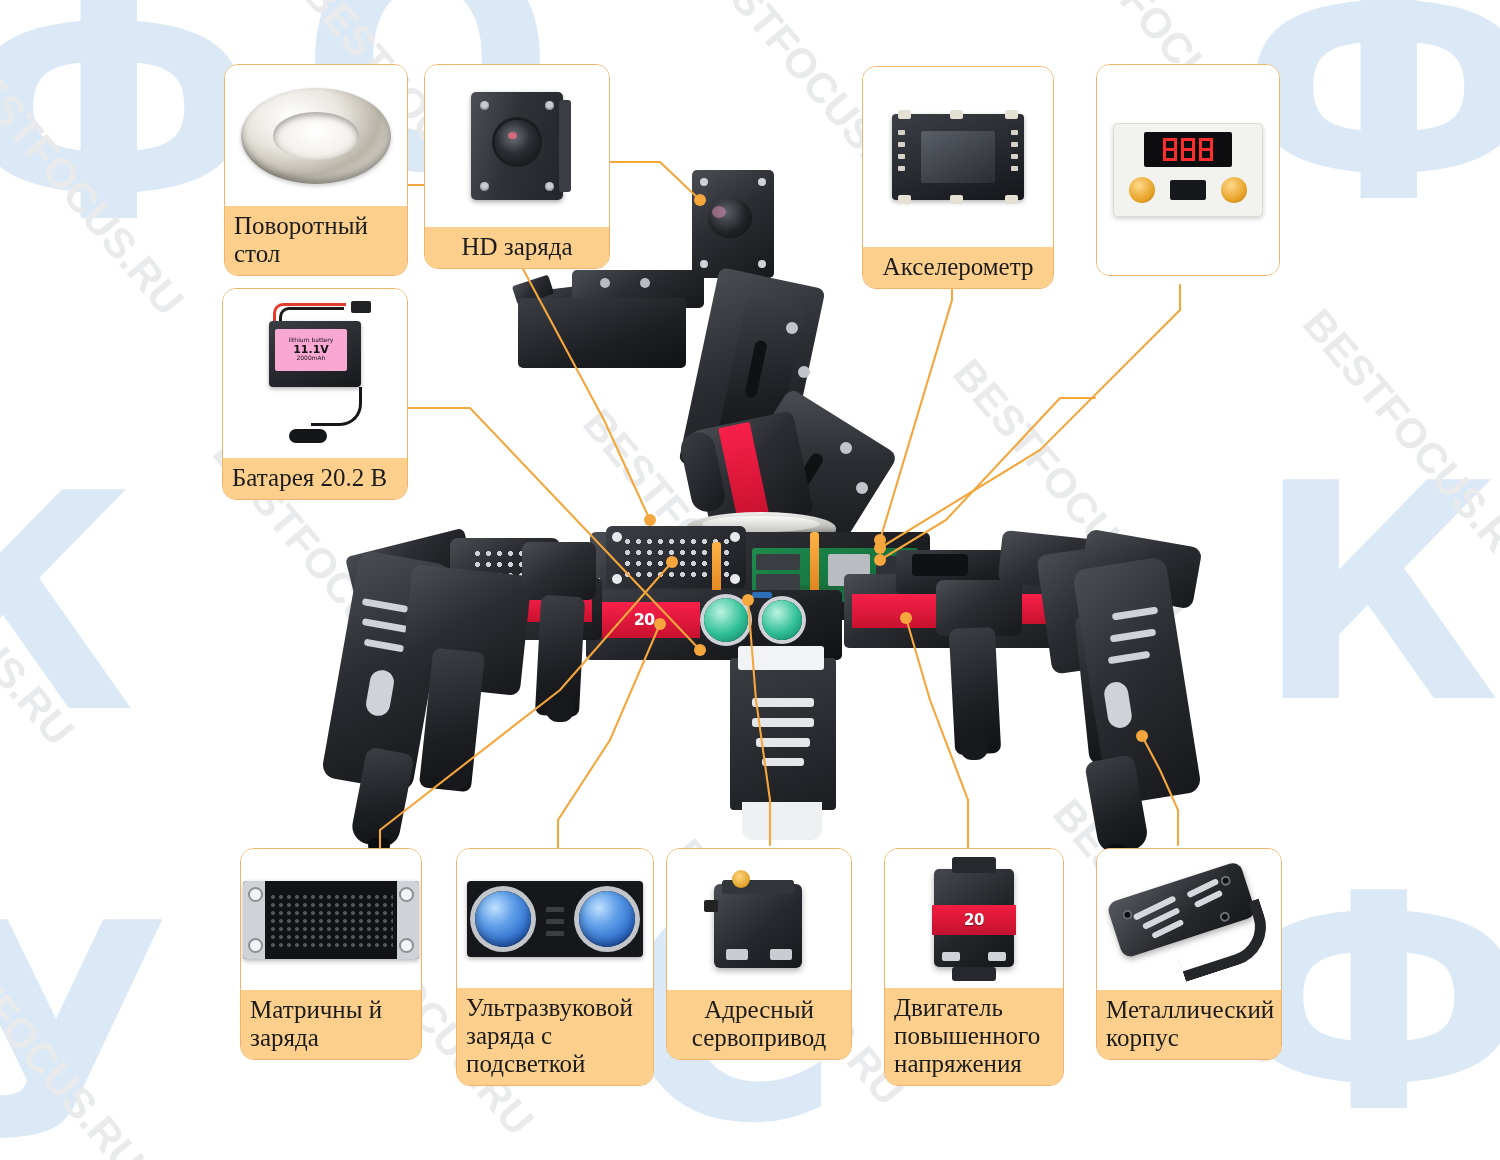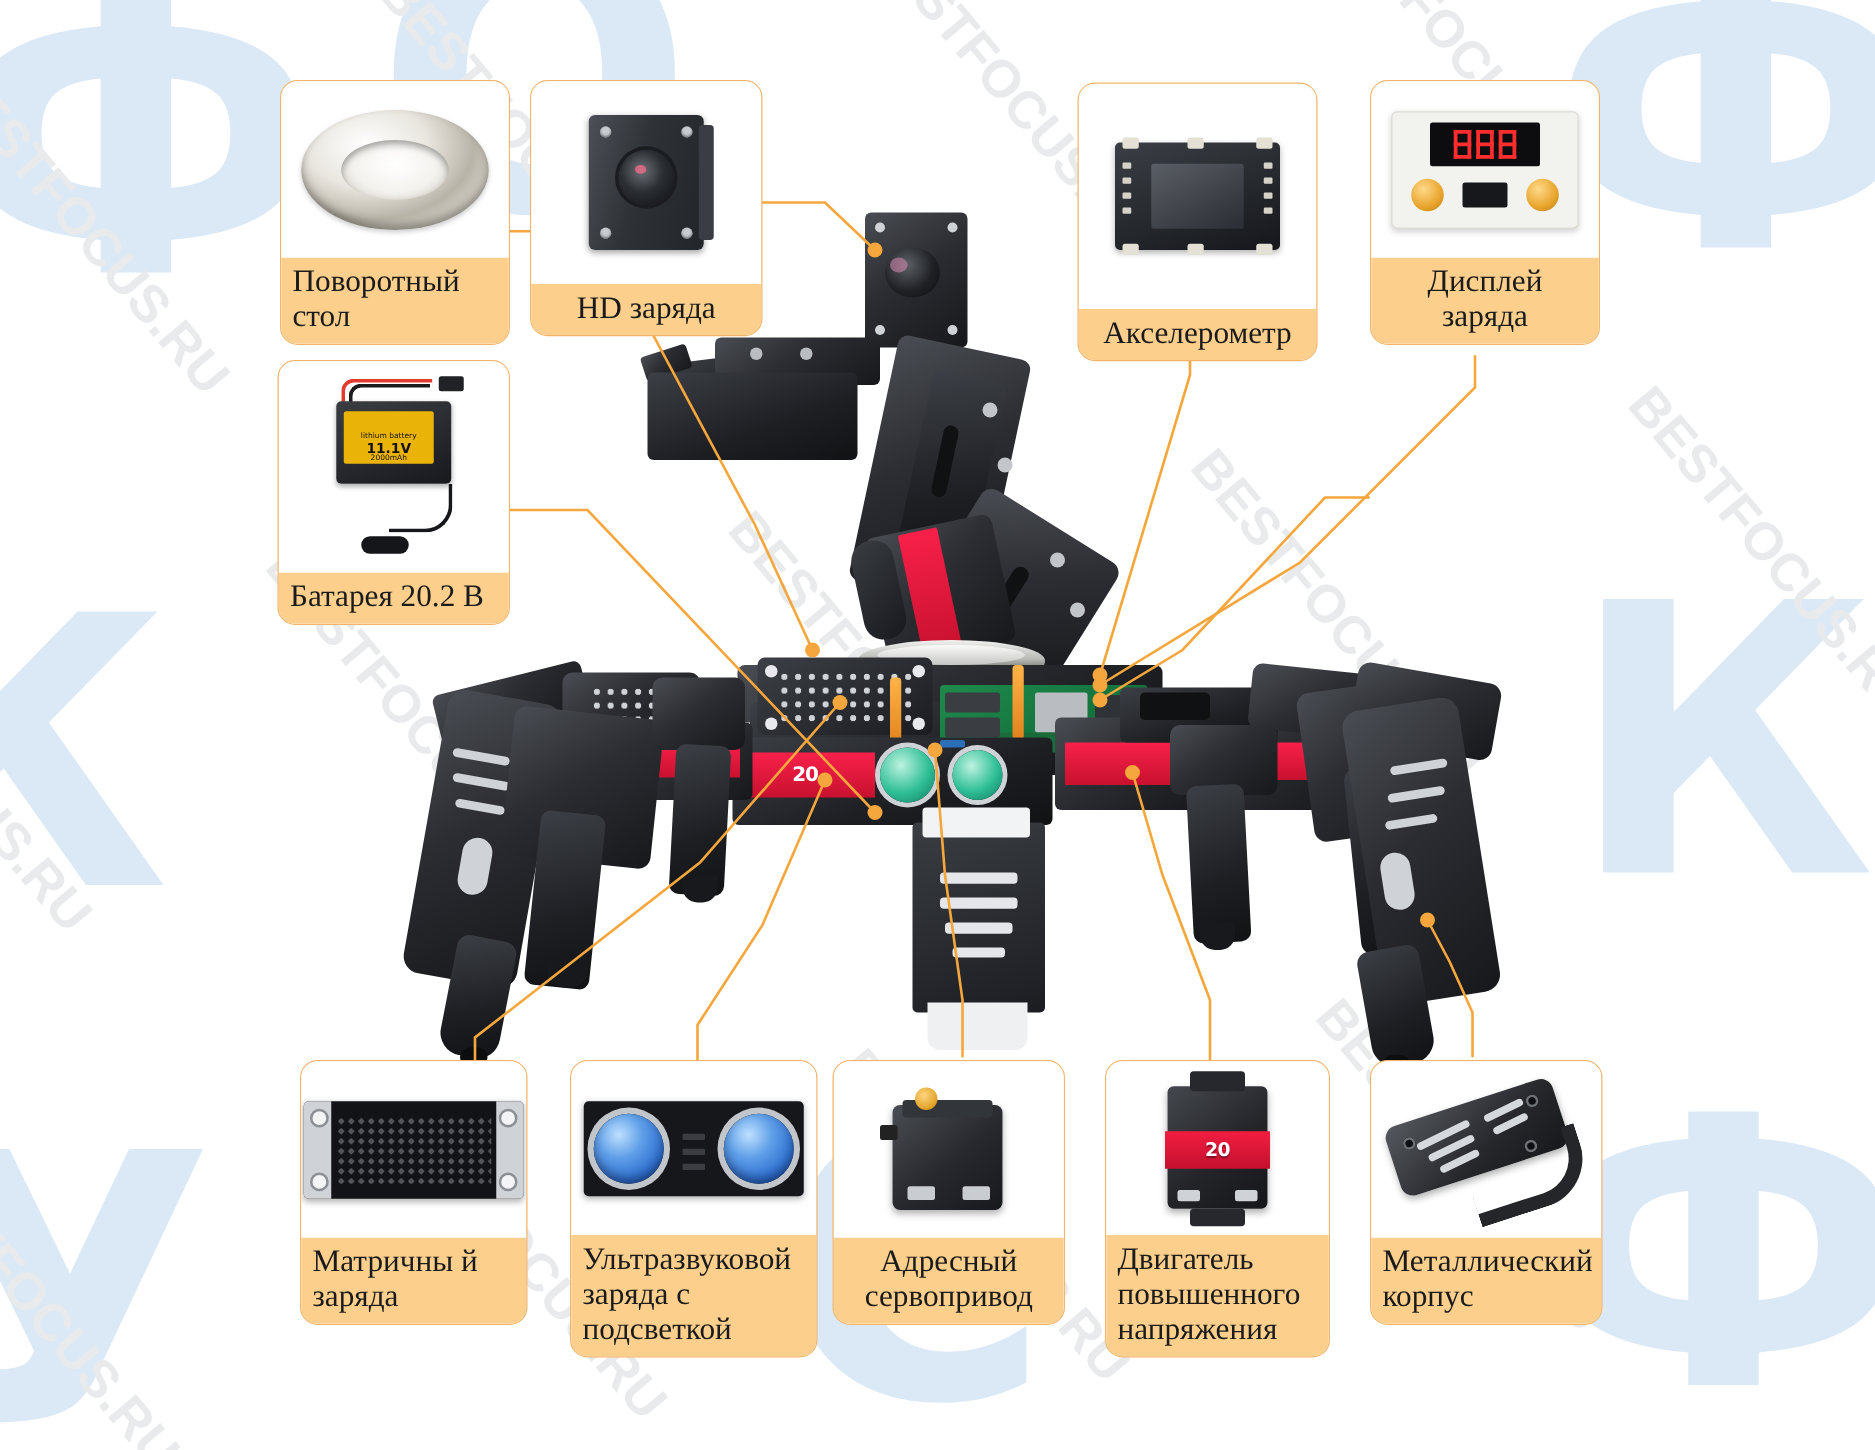--- a/index.html
+++ b/index.html
@@ -124,23 +124,23 @@
     linear-gradient(#ff2d2d,#ff2d2d) right 0/3px 100% no-repeat;}
   .bdisp .pot{position:absolute;bottom:14%;width:26px;height:26px;border-radius:50%;
     background:radial-gradient(circle at 38% 32%,#ffd98a,#e8a52c 60%,#b97d12 100%);}
   .bdisp .p1{left:10%;} .bdisp .p2{right:10%;}
   .bdisp .ic{position:absolute;left:38%;bottom:17%;width:24%;height:22%;background:#16181c;border-radius:2px;}
 
   
   .batt{position:relative;width:120px;height:150px;}
   .batt .body{position:absolute;left:14px;top:22px;width:92px;height:66px;
     background:linear-gradient(160deg,#3a3d42,#17191d);border-radius:4px;box-shadow:0 2px 4px rgba(0,0,0,.3);}
-  .batt .lbl{position:absolute;left:20px;top:30px;width:72px;height:42px;background:#eab308;border-radius:2px;
+  .batt .lbl{position:absolute;left:20px;top:30px;width:72px;height:42px;background:#f9a8d4;border-radius:2px;
     font-family:"DejaVu Sans", sans-serif;color:#111;font-weight:700;display:flex;flex-direction:column;
-    align-items:center;justify-content:flex-end;line-height:1.05;}
+    align-items:center;justify-content:center;line-height:1.05;}
   .batt .lbl b{font-size:11px;}
   .batt .lbl span{font-size:6px;font-weight:400;}
   .batt .wr{position:absolute;left:18px;top:4px;width:70px;height:20px;border-top:3px solid #e23c2e;
     border-left:3px solid #e23c2e;border-radius:10px 0 0 0;}
   .batt .wb{position:absolute;left:24px;top:8px;width:62px;height:16px;border-top:3px solid #1b1b1b;
     border-left:3px solid #1b1b1b;border-radius:10px 0 0 0;}
   .batt .plugT{position:absolute;right:4px;top:2px;width:20px;height:12px;background:#202226;border-radius:2px;}
   .batt .cable{position:absolute;left:56px;top:88px;width:48px;height:36px;border:3px solid #15171a;
     border-top:none;border-left:none;border-radius:0 0 22px 0;}
   .batt .jack{position:absolute;left:34px;bottom:6px;width:38px;height:14px;background:#141619;border-radius:7px;}
@@ -468,21 +468,20 @@
         <div class="seg">
             <div class="d"></div>
             <div class="d"></div>
             <div class="d"></div>
           </div>
         <div class="pot p1"></div>
           <div class="ic"></div>
           <div class="pot p2"></div>
       </div>
     </div>
-    <div class="card-label center">Дисплей заряда</div>
   </div>
 
   <div class="card" style="left:222px;top:288px;width:186px;height:212px;">
     <div class="card-img">
       <div class="art batt">
         <div class="wr"></div>
           <div class="wb"></div>
           <div class="plugT"></div>
         <div class="body"></div>
         <div class="lbl">

